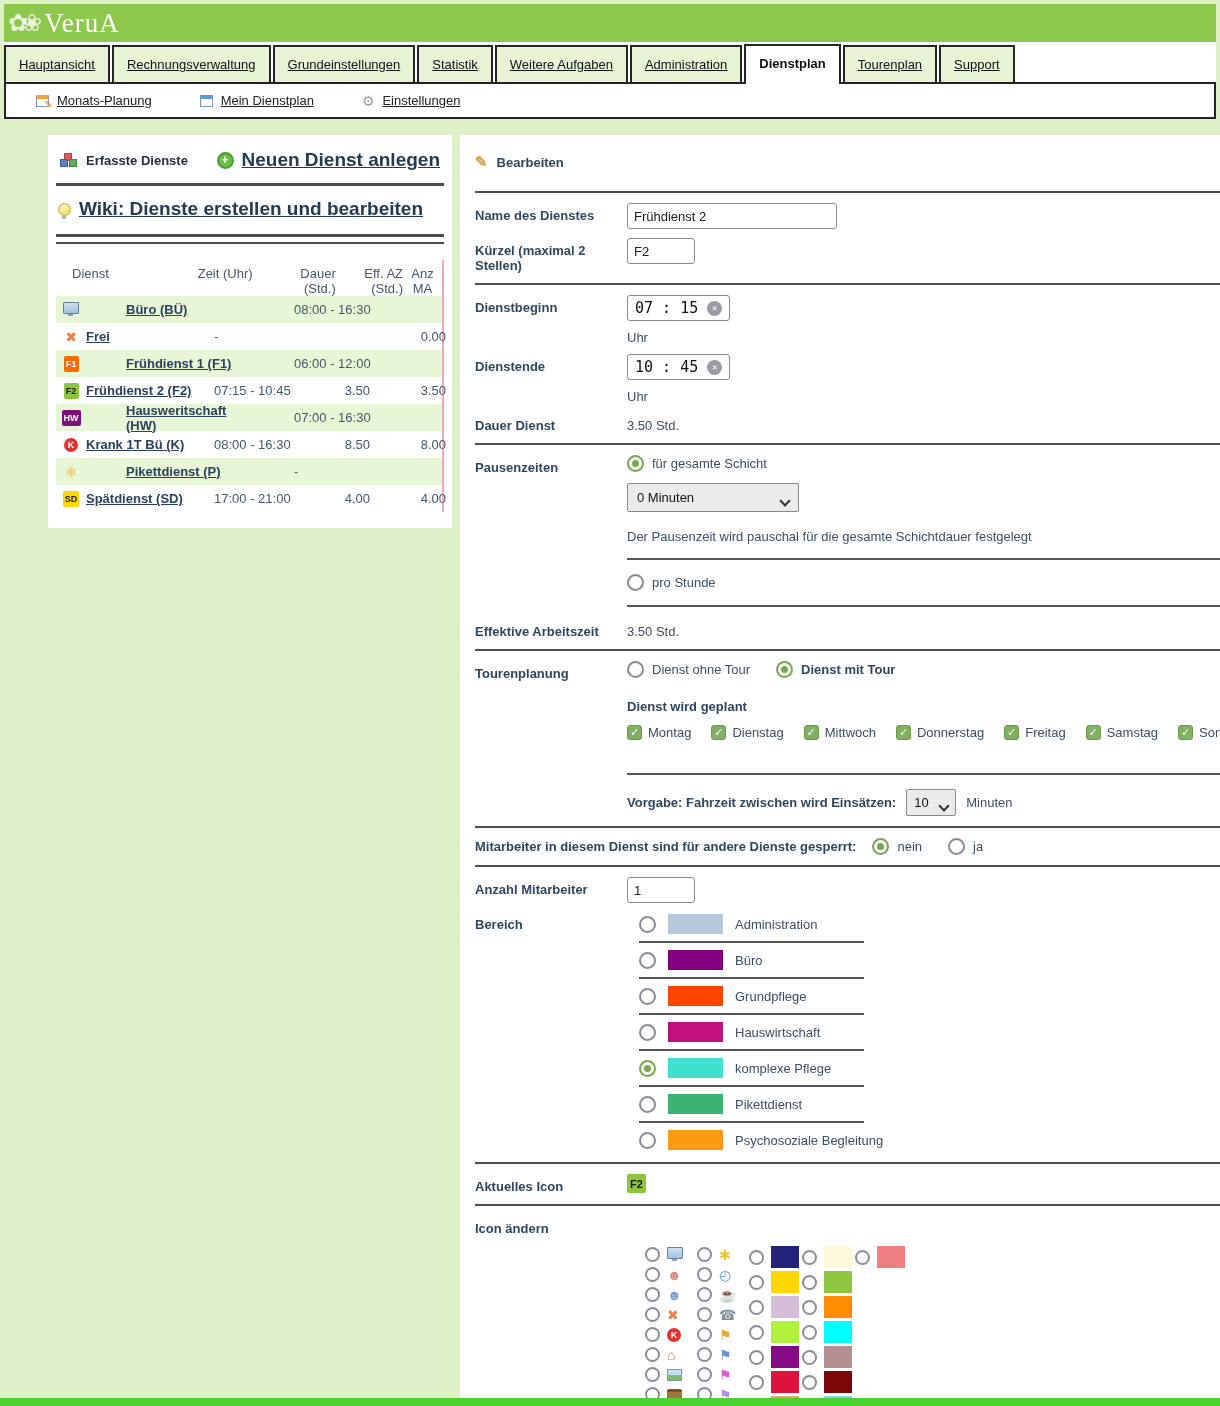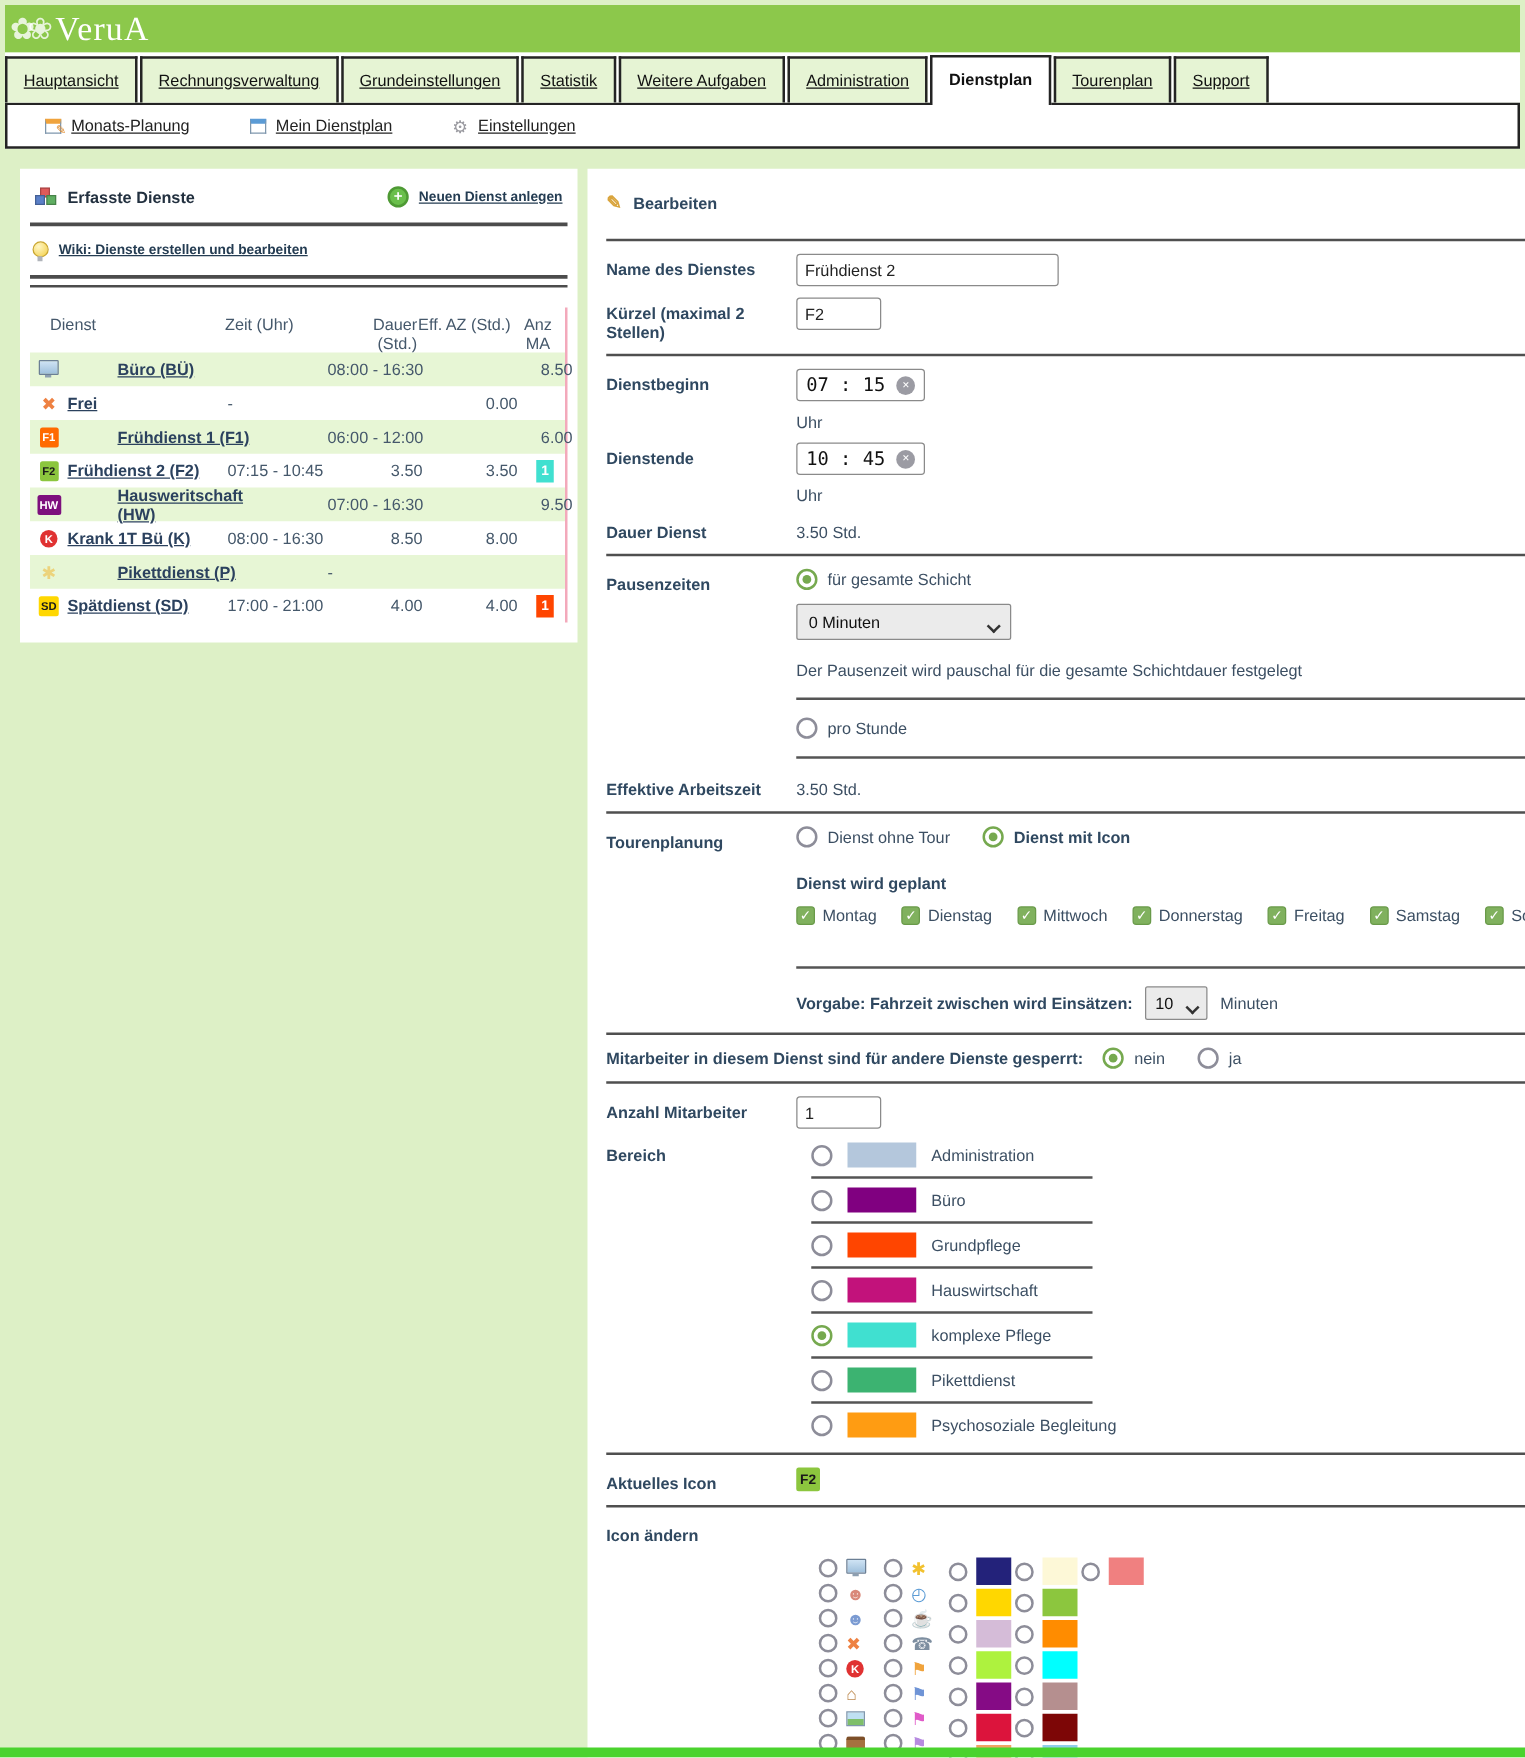--- a/index.html
+++ b/index.html
@@ -13,26 +13,26 @@
   .tab{background:#e6f4d4;border:2px solid #242424;border-bottom:none;padding:10px 13px;margin-right:2px;font-size:13px;color:#111;cursor:pointer;white-space:nowrap;}
   .tab span{text-decoration:underline;}
   .tab.active{background:#fff;margin-bottom:-2px;padding-bottom:13px;font-weight:bold;position:relative;z-index:3;}
   .tab.active span{text-decoration:none;}
   .subnav{margin:0 4px;background:#fff;border:2px solid #242424;padding:9px 0 9px 30px;display:flex;gap:48px;align-items:center;position:relative;z-index:1;}
   .subnav .item{display:flex;gap:8px;align-items:center;font-size:13px;color:#222;cursor:pointer;}
   .subnav .item .lbl{text-decoration:underline;}
   
   .content{display:flex;align-items:flex-start;gap:8px;padding:16px 16px 0;}
   .panel{background:#fff;}
-  .panel.left{width:446px;padding:10px 8px 16px;box-sizing:border-box;}
+  .panel.left{width:404px;padding:10px 8px 16px;box-sizing:border-box;margin-left:32px;}
   .panel.right{flex:1;padding:12px 15px 22px;min-height:1256px;box-sizing:border-box;}
   
   .lp-head{display:flex;justify-content:space-between;align-items:center;padding:4px 4px 10px;}
   .lp-title{font-weight:bold;font-size:13px;color:#22303f;display:flex;gap:8px;align-items:center;}
-  .link{font-weight:bold;text-decoration:underline;color:#243c52;font-size:11px;cursor:pointer;}
+  .link{font-weight:bold;text-decoration:underline;color:#243c52;font-size:19px;cursor:pointer;}
   .linkrow{display:flex;gap:8px;align-items:center;}
   .plus-ic{width:13px;height:13px;border-radius:50%;background:#6abf4b;border:2px solid #4e9a34;color:#fff;font-weight:bold;font-size:12px;line-height:13px;text-align:center;flex:none;}
   .cubes{position:relative;width:18px;height:15px;flex:none;}
   .cu{position:absolute;width:8px;height:8px;border:1px solid rgba(0,0,0,.25);box-sizing:border-box;}
   .cu.r{background:#e05a5a;left:4px;top:0;}
   .cu.b{background:#5b80c8;left:0;top:6px;}
   .cu.g{background:#5fae62;left:9px;top:6px;}
   .bulb{width:11px;height:11px;border-radius:50%;background:radial-gradient(circle at 35% 30%,#fff6c4,#f3cf47);border:1px solid #c9a52e;position:relative;flex:none;}
   .bulb::after{content:"";position:absolute;left:3px;bottom:-4px;width:4px;height:4px;background:#b0b4ba;}
   .line-a{border-top:3px solid #4c4c4c;margin:2px 0 12px;}
@@ -354,21 +354,21 @@
     <div class="frow">
       <div class="flabel">Tourenplanung</div>
       <div class="fcol">
         <div class="inline">
           <div class="radrow">
             <span class="rad"></span>
             <span>Dienst ohne Tour</span>
           </div>
           <div class="radrow b">
             <span class="rad sel"></span>
-            <span>Dienst mit Icon</span>
+            <span>Dienst mit Tour</span>
           </div>
         </div>
         <div style="font-weight:bold;font-size:13px;color:#2f4860;margin-top:10px;">Dienst wird geplant</div>
         <div class="days">
             <span class="dayitem">
               <span class="chk">✓</span>
               <span>Montag</span>
             </span>
             <span class="dayitem">
               <span class="chk">✓</span>

